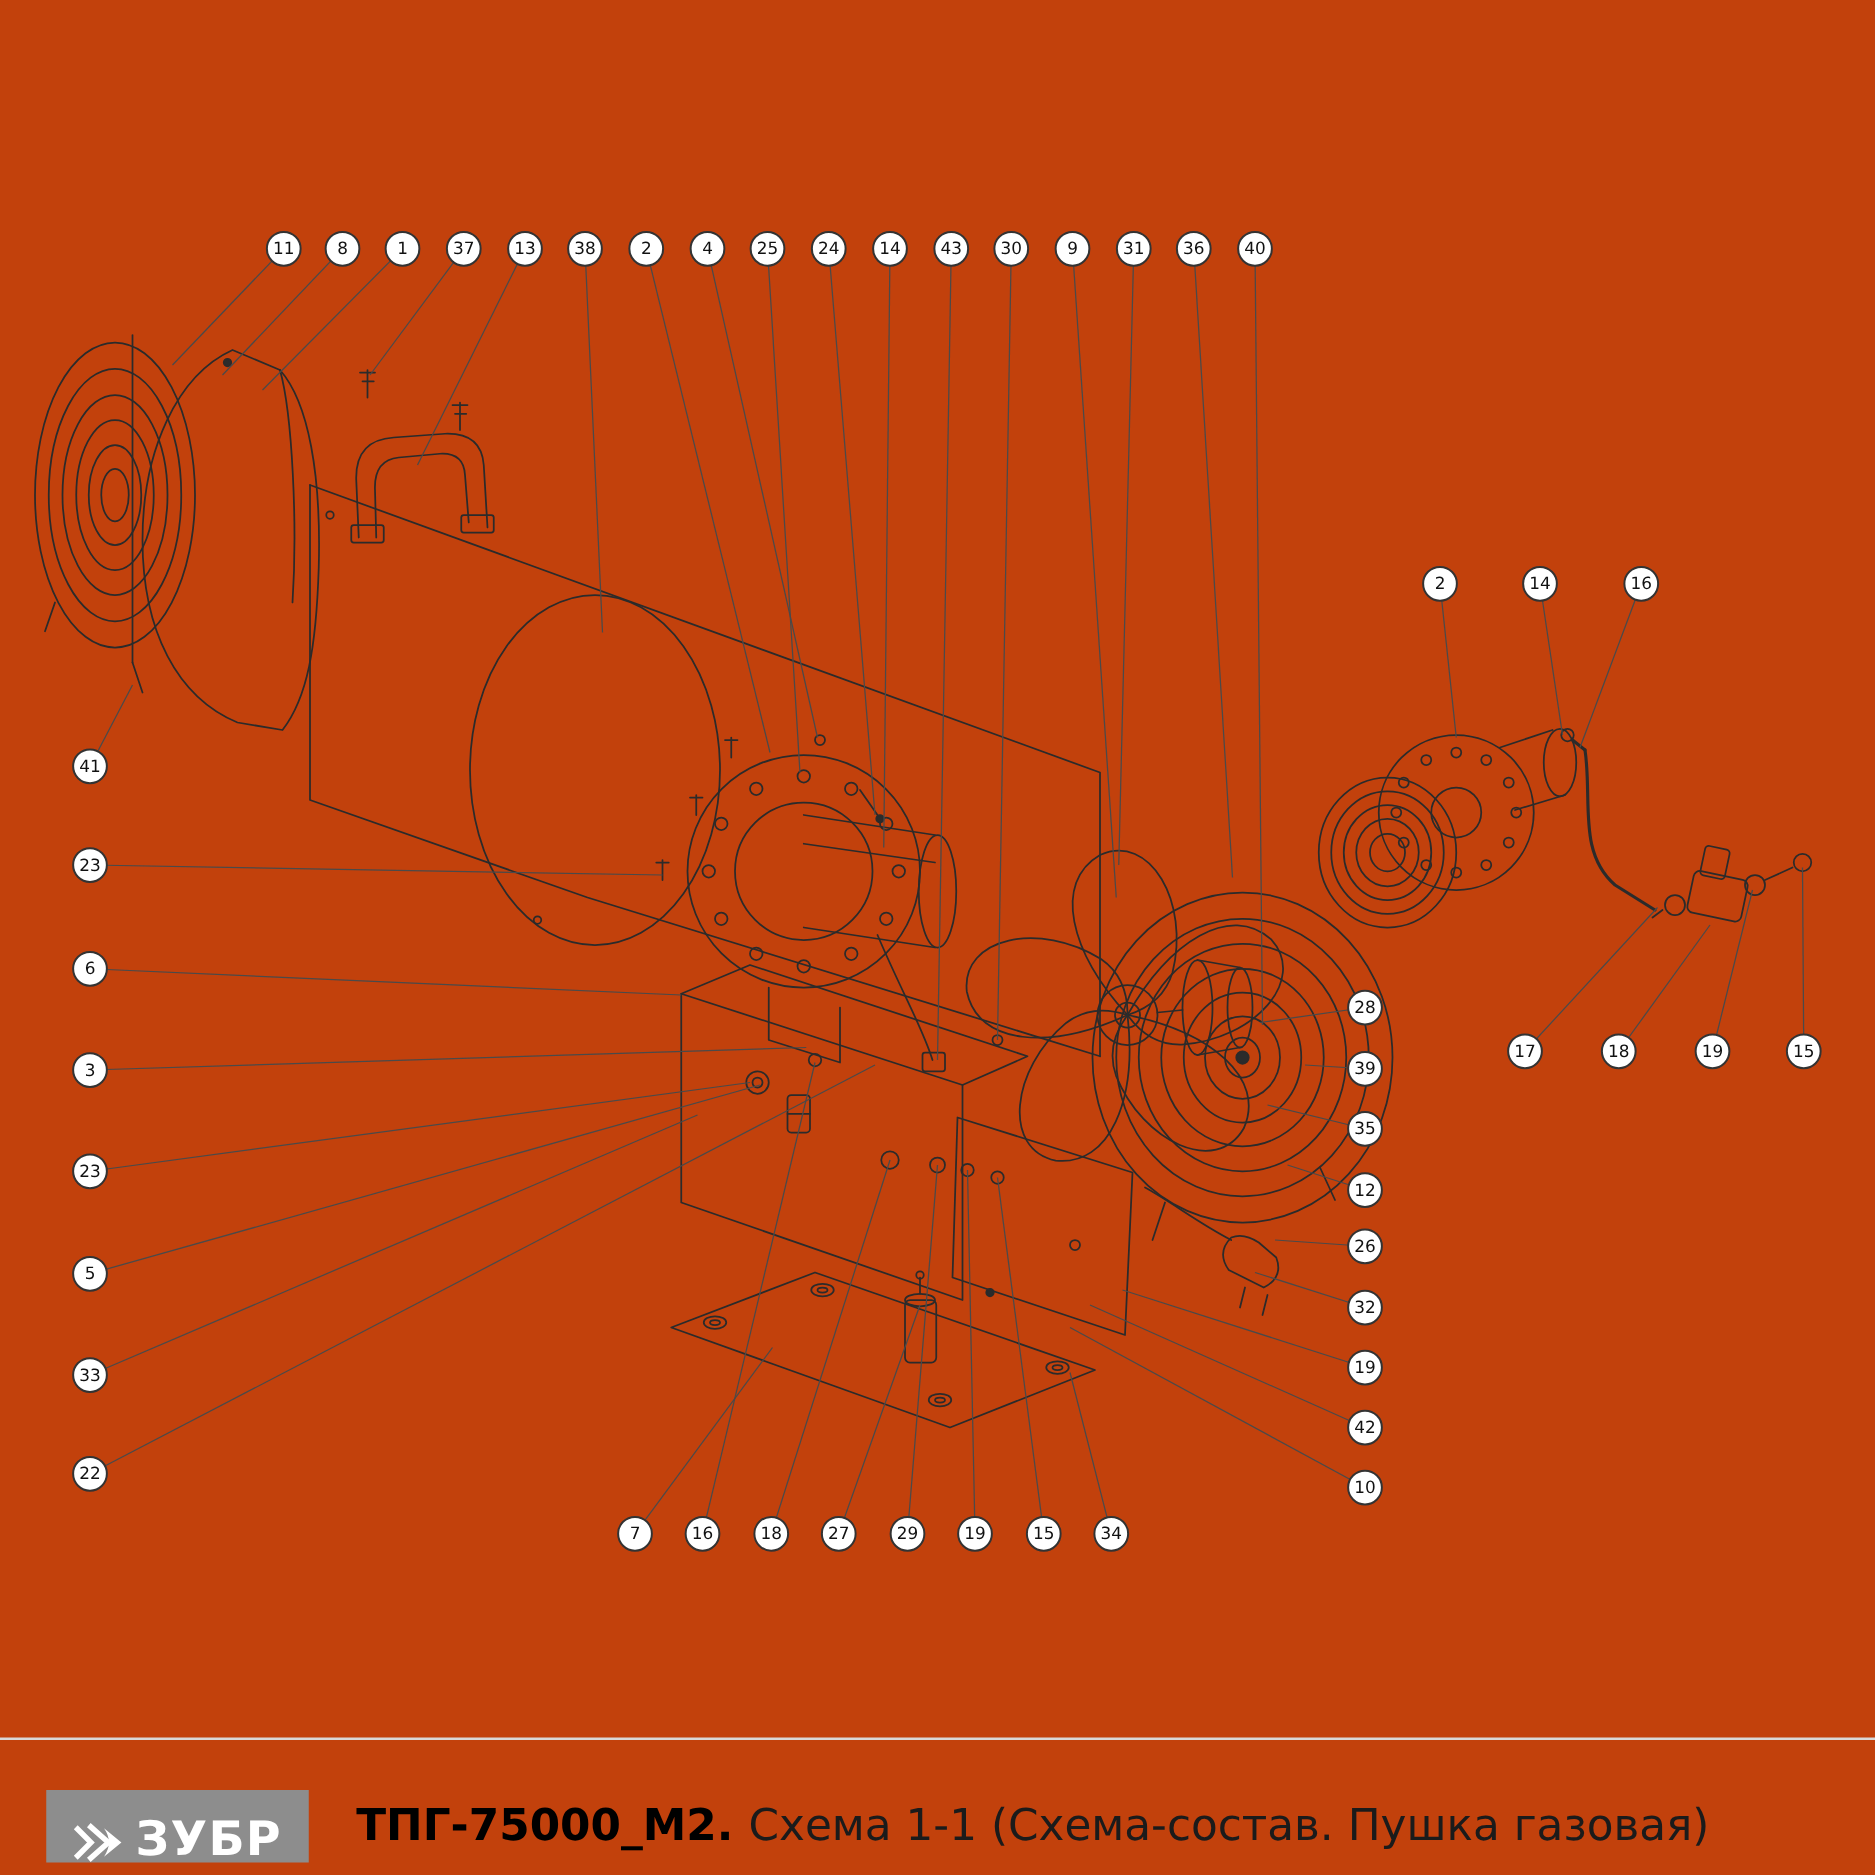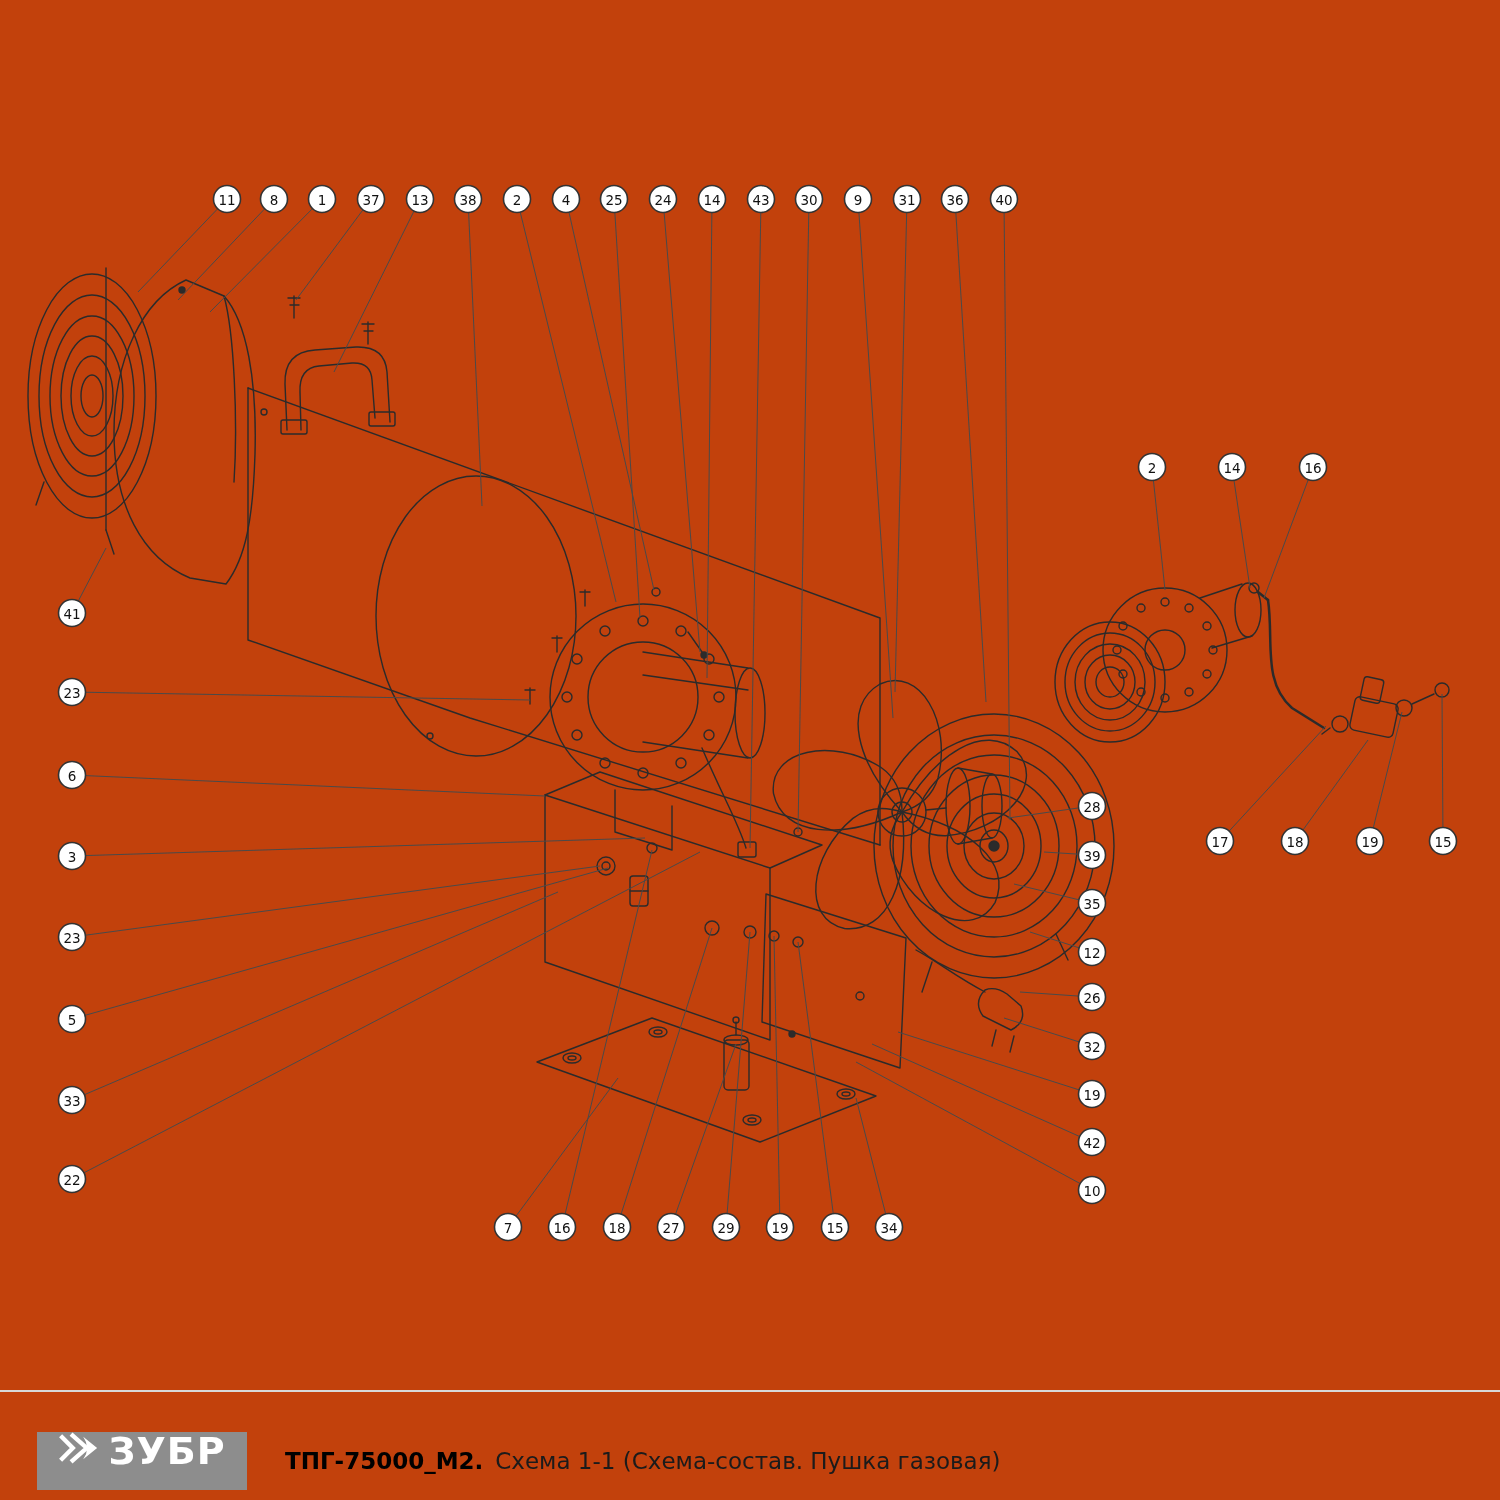--- a/index.html
+++ b/index.html
@@ -6,26 +6,26 @@
   .page{position:relative;width:1500px;height:1500px;background:#c2410c;overflow:hidden;
         font-family:"DejaVu Sans",sans-serif;}
   #diagram-svg{position:absolute;left:0;top:0;}
   .art{stroke:#2b2b2b;fill:none;stroke-width:1.4;stroke-linecap:round;stroke-linejoin:round;}
   .leader{stroke:#4a4a4a;stroke-width:1;}
   .balloon{fill:#ffffff;stroke:#333333;stroke-width:1.6;}
   .balloon-text{font-family:"DejaVu Sans",sans-serif;font-size:13.5px;fill:#111;
                 text-anchor:middle;dominant-baseline:central;}
   .footer{position:absolute;left:0;top:1390px;width:1500px;height:110px;border-top:2px solid #d8d8d8;box-sizing:border-box;}
   .footer-row{display:flex;align-items:center;gap:38px;padding:40px 0 0 37px;}
-  .logo-box{width:210px;height:58px;background:#8d8d8d;display:flex;align-items:flex-start;justify-content:center;gap:10px;flex:0 0 auto;}
+  .logo-box{width:210px;height:58px;background:#8d8d8d;display:flex;align-items:flex-end;justify-content:center;gap:10px;flex:0 0 auto;}
   .logo-glyph{width:40px;height:32px;}
   .logo-glyph path{stroke:#ffffff;stroke-width:5;fill:none;}
   .logo-glyph path.solid{fill:#ffffff;stroke:none;}
   .logo-text{color:#ffffff;font-weight:bold;font-size:38px;letter-spacing:1px;line-height:1;}
-  .doc-title{font-size:23px;white-space:nowrap;}
+  .doc-title{font-size:35px;white-space:nowrap;}
   .model{font-weight:bold;color:#000;}
   .subtitle{color:#1b1b1b;margin-left:12px;font-weight:normal;}
 </style>
 </head>
 <body>
 
 <div class="page">
 
   <svg id="diagram-svg" width="1500" height="1390" viewBox="0 0 1500 1390">
     <defs>

